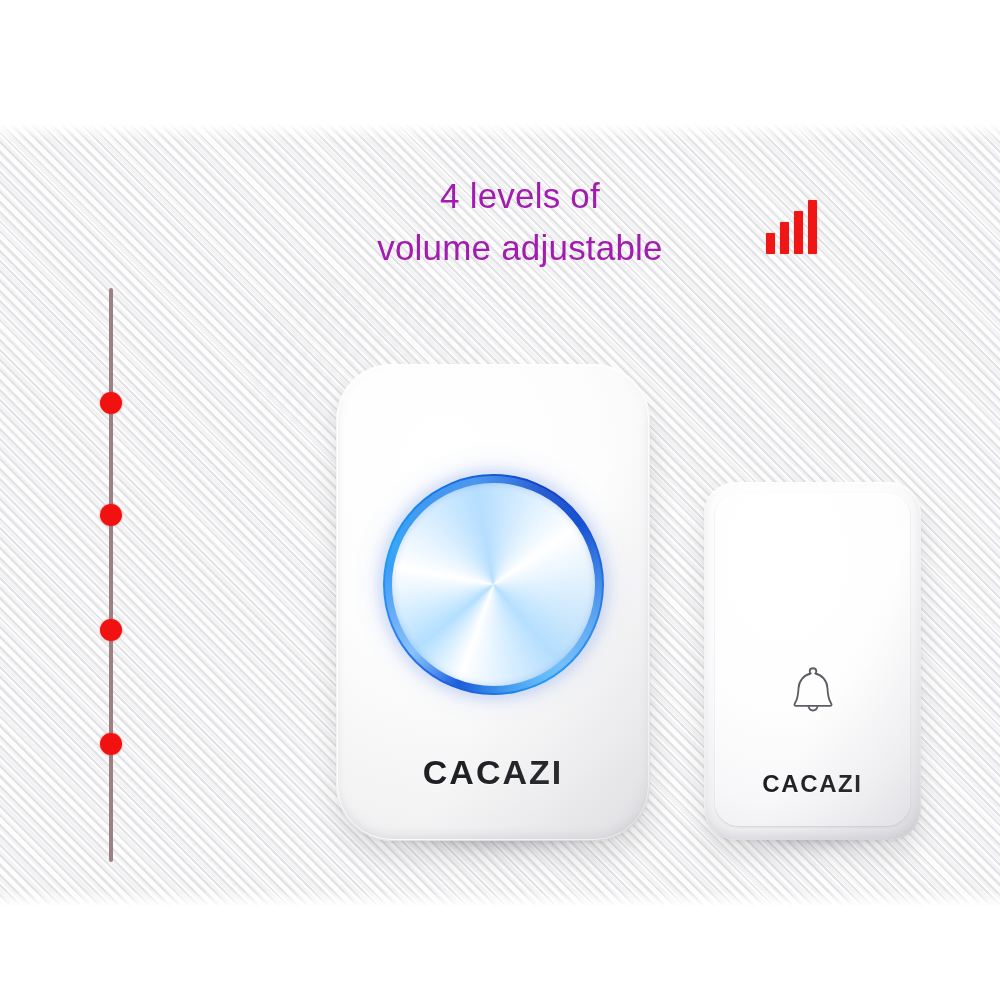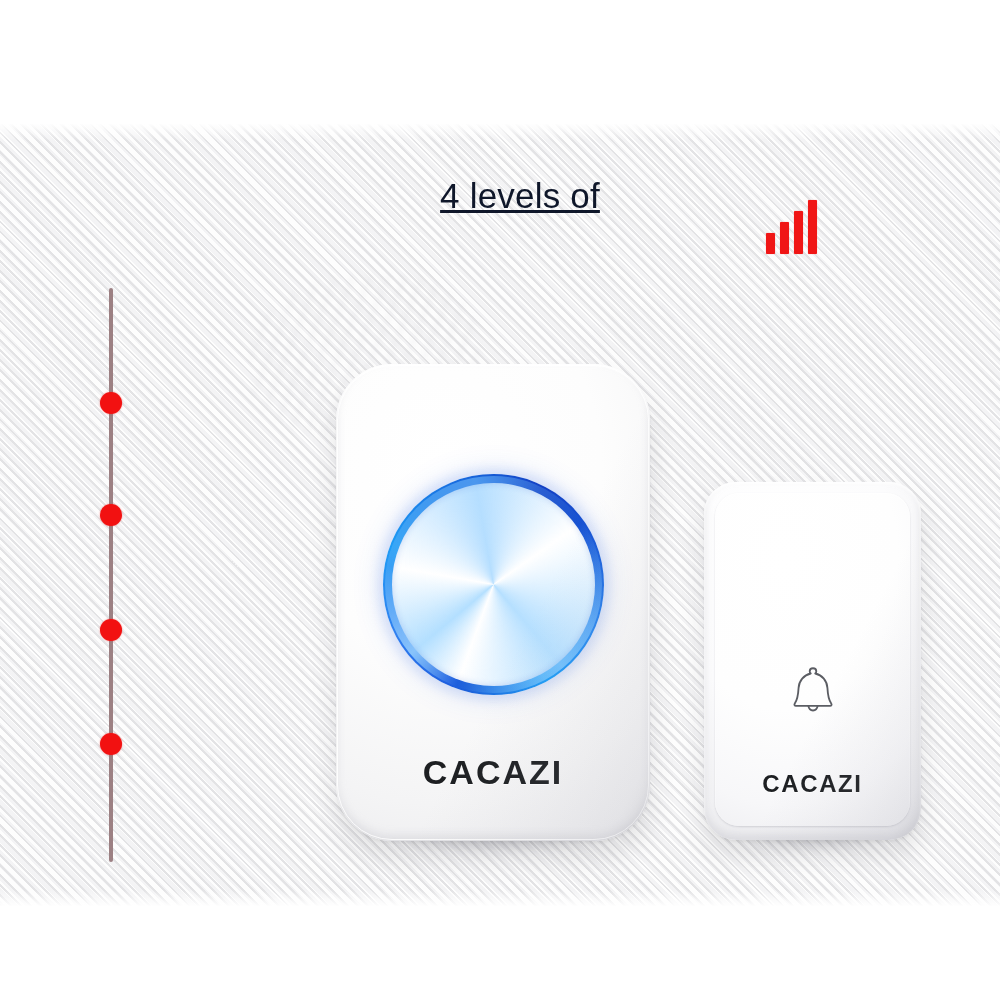--- a/index.html
+++ b/index.html
@@ -86,24 +86,23 @@
   .headline-block {
     position: absolute;
     left: 300px;
     top: 170px;
     width: 440px;
     text-align: center;
   }
   .headline-line {
     font-size: 35px;
     line-height: 52px;
-    color: #0f172a;
+    color: #a21caf;
     letter-spacing: 0.2px;
     white-space: nowrap;
-    text-decoration: underline;
   }
 
   
   .volume-bars {
     position: absolute;
     left: 766px;
     top: 200px;
     width: 56px;
     height: 54px;
     display: flex;
@@ -352,20 +351,21 @@
 <body>
 
 <div id="stage">
 
   <div class="bg-band"></div>
   <div class="watermark wm-a"></div>
   <div class="watermark wm-b"></div>
 
   <div class="headline-block">
     <div class="headline-line">4 levels of</div>
+    <div class="headline-line">volume adjustable</div>
   </div>
 
   <div class="volume-bars">
     <div class="vbar l1"></div>
     <div class="vbar l2"></div>
     <div class="vbar l3"></div>
     <div class="vbar l4"></div>
   </div>
 
   <div class="level-scale">

